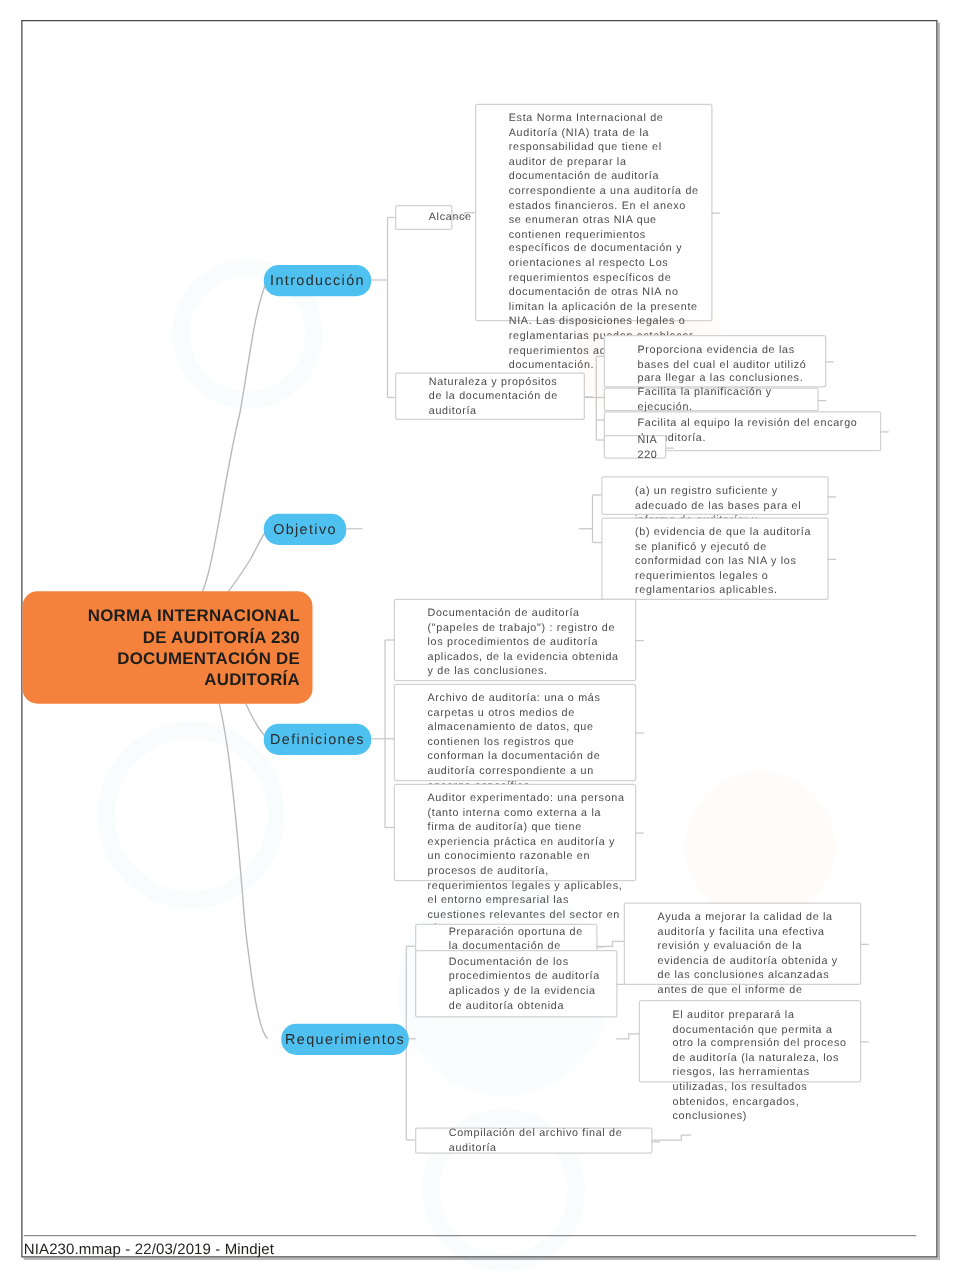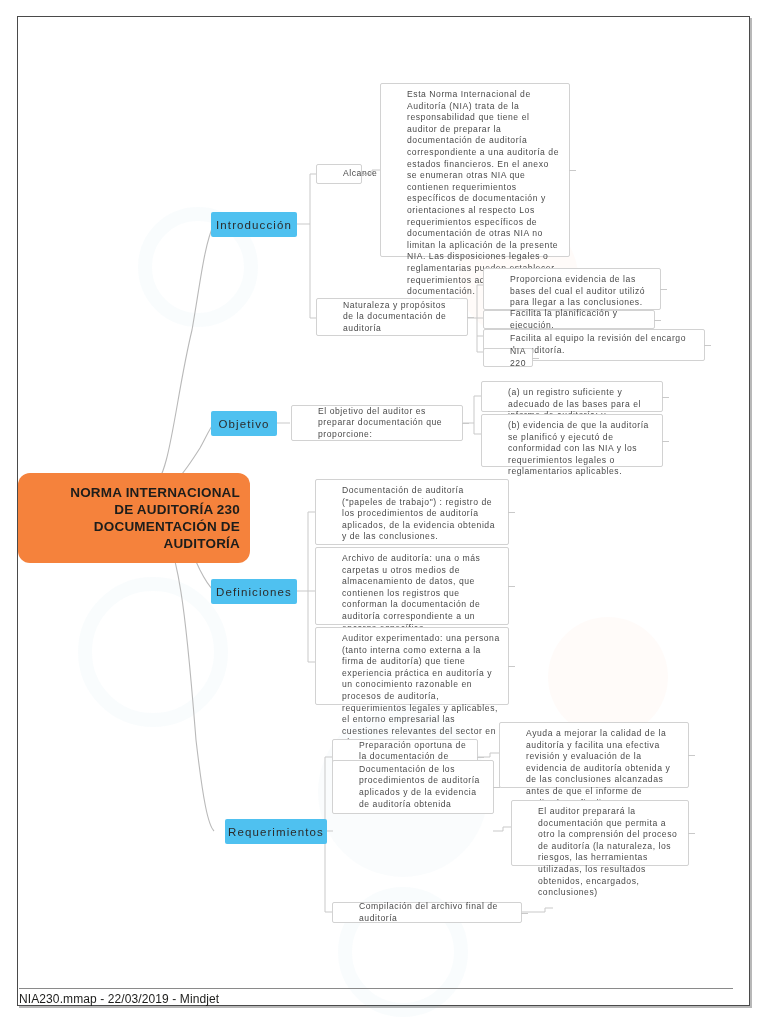--- a/index.html
+++ b/index.html
@@ -62,21 +62,21 @@
     font-weight: bold;
     font-size: 13.5px;
     line-height: 17px;
     text-align: right;
     justify-content: center;
     letter-spacing: 0.2px;
     padding: 8px 10px;
   }
   .branch {
     background: #4FC1F0;
-    border-radius: 2px;
+    border-radius: 12px;
     color: #2b2b2b;
     font-size: 11.5px;
     letter-spacing: 1.1px;
     justify-content: center;
     padding: 5px 10px;
   }
   .leaf {
     background: #ffffff;
     border: 1px solid #d2d2d2;
     border-radius: 2px;
@@ -220,31 +220,27 @@
 
   <div class="node leaf mid" style="left:483px; top:348px; width:50px; height:19px;">
     <span class="txt">NIA 220</span>
     <span class="stub-r"></span>
   </div>
 
   <div class="node branch" style="left:211px; top:411px; width:66px; height:25px;">
     <span>Objetivo</span>
   </div>
 
-  <div class="node leaf mid" style="left:291px; top:405px; width:172px; height:36px;">
-    <span class="txt">El objetivo del auditor es preparar documentación que proporcione:</span>
-    <span class="stub-r"></span>
-  </div>
 
   <div class="node leaf" style="left:481px; top:381px; width:182px; height:31px;">
     <span class="txt">(a) un registro suficiente y adecuado de las bases para el informe de auditoría; y</span>
     <span class="stub-r"></span>
   </div>
 
-  <div class="node leaf" style="left:481px; top:414px; width:182px; height:53px;">
+  <div class="node leaf" style="left:481px; top:414px; width:182px; height:66px;">
     <span class="txt">(b) evidencia de que la auditoría se planificó y ejecutó de conformidad con las NIA y los requerimientos legales o reglamentarios aplicables.</span>
     <span class="stub-r"></span>
   </div>
 
   <div class="node branch" style="left:211px; top:579px; width:86px; height:25px;">
     <span>Definiciones</span>
   </div>
 
   <div class="node leaf" style="left:315px; top:479px; width:194px; height:66px;">
     <span class="txt">Documentación de auditoría ("papeles de trabajo") : registro de los procedimientos de auditoría aplicados, de la evidencia obtenida y de las conclusiones.</span>

